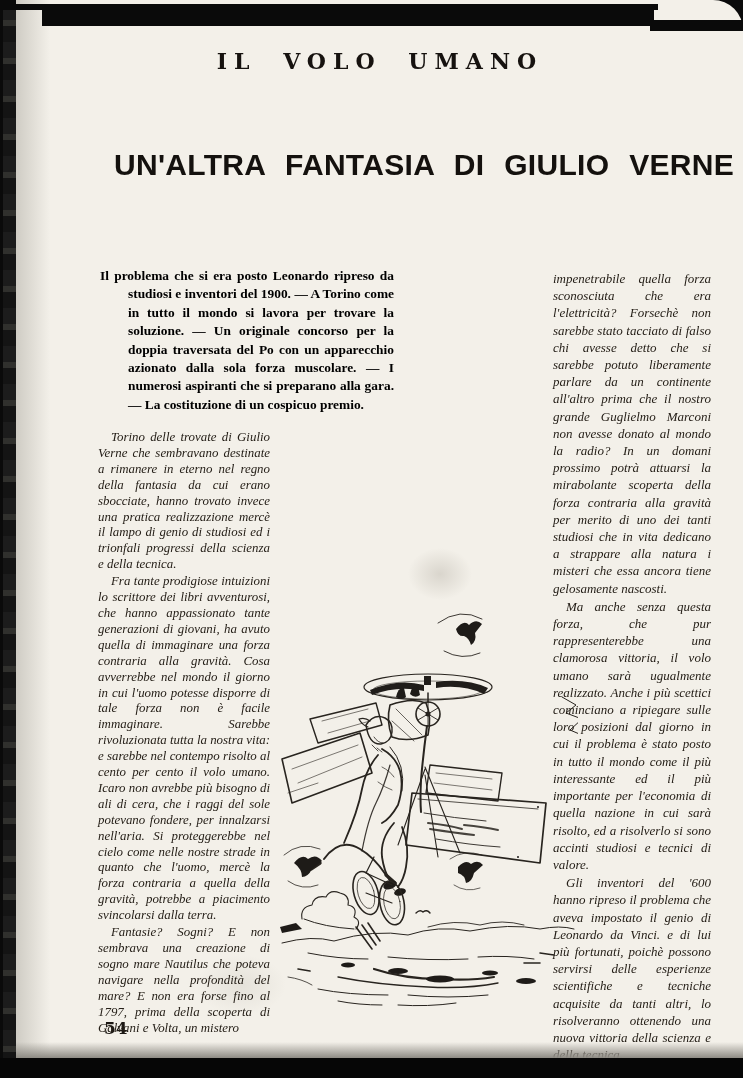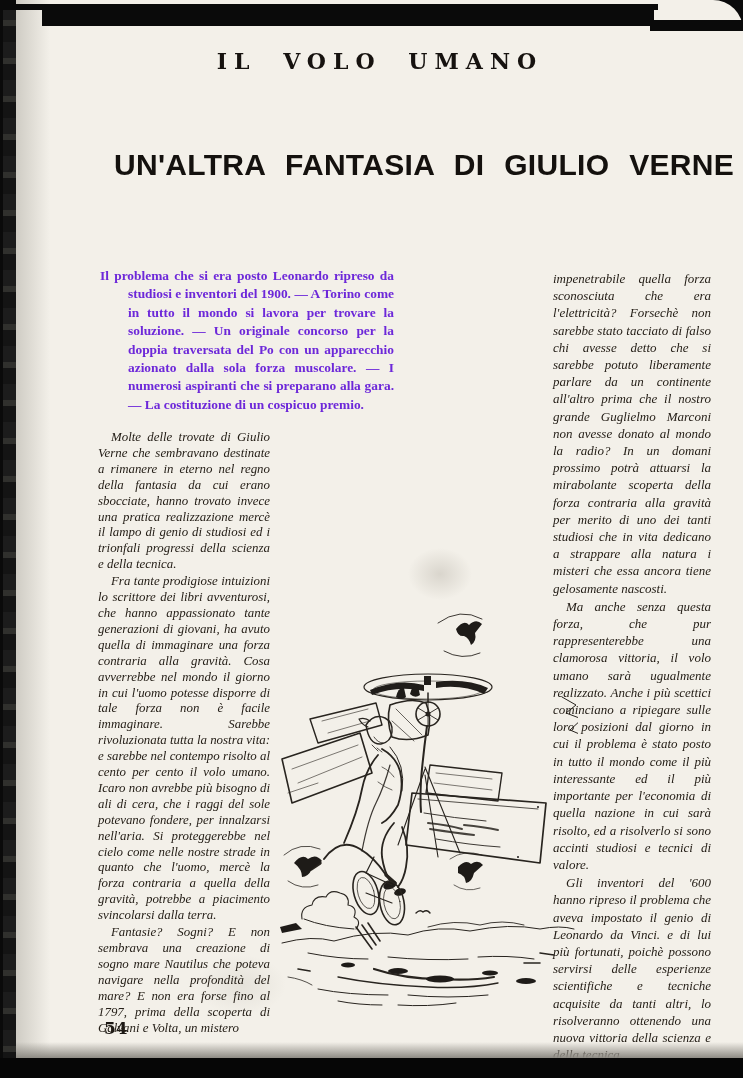--- a/index.html
+++ b/index.html
@@ -30,21 +30,21 @@
   
   .header{position:absolute;left:54px;top:48px;width:620px;margin:0;text-align:center;
     font-family:"DejaVu Serif",serif;font-weight:700;font-size:22px;color:#16120f;
     letter-spacing:7px;word-spacing:12px;}
   .title{position:absolute;left:82px;width:620px;margin:16px;
     font-family:"Liberation Sans",sans-serif;font-weight:700;font-size:30px;color:#14110e;
     letter-spacing:.3px;white-space:nowrap;text-align:justify;text-align-last:justify;}
   .title.l1{top:132px;}
   .title.l2{top:184px;}
   .lead{position:absolute;left:84px;top:267px;width:294px;margin:0;
-    font-weight:700;font-size:13.4px;line-height:18.4px;color:#6d28d9;
+    font-weight:700;font-size:13.4px;line-height:18.4px;color:#000000;
     text-align:justify;padding-left:28px;text-indent:-28px;box-sizing:border-box;
     padding-right:0;}
   .col{position:absolute;font-style:italic;color:#262019;text-align:justify;z-index:2;}
   .col p{margin:0 9px 1px 0;text-indent:13px;}
   .col p.noindent{text-indent:0;}
   .col-left{left:82px;top:430px;width:260px;font-size:12.9px;line-height:15.9px;}
   .col-left .spacer-r{float:right;width:88px;height:460px;margin-top:175px;}
   .col-right{left:411px;top:270px;width:293px;font-size:13px;line-height:17.2px;}
   .col-right .spacer-l{float:left;width:126px;height:460px;margin-top:358px;}
   .pagenum{position:absolute;left:88px;top:1018px;font-family:"DejaVu Serif",serif;
@@ -61,21 +61,21 @@
   <div class="smudge s2"></div>
 
   <h1 class="header">IL VOLO UMANO</h1>
 
   <div class="title l1">UN'ALTRA FANTASIA DI GIULIO VERNE</div>
 
   <p class="lead">Il problema che si era posto Leonardo ripreso da studiosi e inventori del 1900. — A Torino come in tutto il mondo si lavora per trovare la soluzione. — Un originale concorso per la doppia traversata del Po con un apparecchio azionato dalla sola forza muscolare. — I numerosi aspiranti che si preparano alla gara. — La costituzione di un cospicuo premio.</p>
 
   <div class="col col-left">
     <div class="spacer-r"></div>
-    <p>Molte delle trovate di Giulio Verne che sembravano destinate a rimanere in eterno nel regno della fantasia da cui erano sbocciate, hanno trovato invece una pratica realizzazione mercè il lampo di genio di studiosi ed i trionfali progressi della scienza e della tecnica.</p>
+    <p>Torino delle trovate di Giulio Verne che sembravano destinate a rimanere in eterno nel regno della fantasia da cui erano sbocciate, hanno trovato invece una pratica realizzazione mercè il lampo di genio di studiosi ed i trionfali progressi della scienza e della tecnica.</p>
     <p>Fra tante prodigiose intuizioni lo scrittore dei libri avventurosi, che hanno appassionato tante generazioni di giovani, ha avuto quella di immaginare una forza contraria alla gravità. Cosa avverrebbe nel mondo il giorno in cui l'uomo potesse disporre di tale forza non è facile immaginare. Sarebbe rivoluzionata tutta la nostra vita: e sarebbe nel contempo risolto al cento per cento il volo umano. Icaro non avrebbe più bisogno di ali di cera, che i raggi del sole potevano fondere, per innalzarsi nell'aria. Si proteggerebbe nel cielo come nelle nostre strade in quanto che l'uomo, mercè la forza contraria a quella della gravità, potrebbe a piacimento svincolarsi dalla terra.</p>
     <p>Fantasie? Sogni? E non sembrava una creazione di sogno mare Nautilus che poteva navigare nella profondità del mare? E non era forse fino al 1797, prima della scoperta di Galvani e Volta, un mistero</p>
   </div>
 
   <div class="col col-right">
     <div class="spacer-l"></div>
     <p class="noindent">impenetrabile quella forza sconosciuta che era l'elettricità? Forsechè non sarebbe stato tacciato di falso chi avesse detto che si sarebbe potuto liberamente parlare da un continente all'altro prima che il nostro grande Guglielmo Marconi non avesse donato al mondo la radio? In un domani prossimo potrà attuarsi la mirabolante scoperta della forza contraria alla gravità per merito di uno dei tanti studiosi che in vita dedicano a strappare alla natura i misteri che essa ancora tiene gelosamente nascosti.</p>
     <p>Ma anche senza questa forza, che pur rappresenterebbe una clamorosa vittoria, il volo umano sarà ugualmente realizzato. Anche i più scettici cominciano a ripiegare sulle loro posizioni dal giorno in cui il problema è stato posto in tutto il mondo come il più interessante ed il più importante per l'economia di quella nazione in cui sarà risolto, ed a risolverlo si sono accinti studiosi e tecnici di valore.</p>
     <p>Gli inventori del '600 hanno ripreso il problema che aveva impostato il genio di Leonardo da Vinci. e di lui più fortunati, poichè possono servirsi delle esperienze scientifiche e tecniche acquisite da tanti altri, lo risolveranno ottenendo una nuova vittoria della scienza e della tecnica.</p>
     <p>La Reale Unione Nazionale Aeronautica, compresa l'importanza che ormai ha assunto il volo umano in tutte le Nazioni, ha istituito — come già fu riferito a suo tempo ne « Le vie dell'Aria » — alcuni premi per l'ammontare di 100 mila lire, da assegnarsi a chi in Italia avrà per primo risolto il problema. Torino, la città che fu culla dell'Aviazione italiana, qui dove tutte le più grandi e ardite iniziative trovarono appoggio e attuazione,</p>

